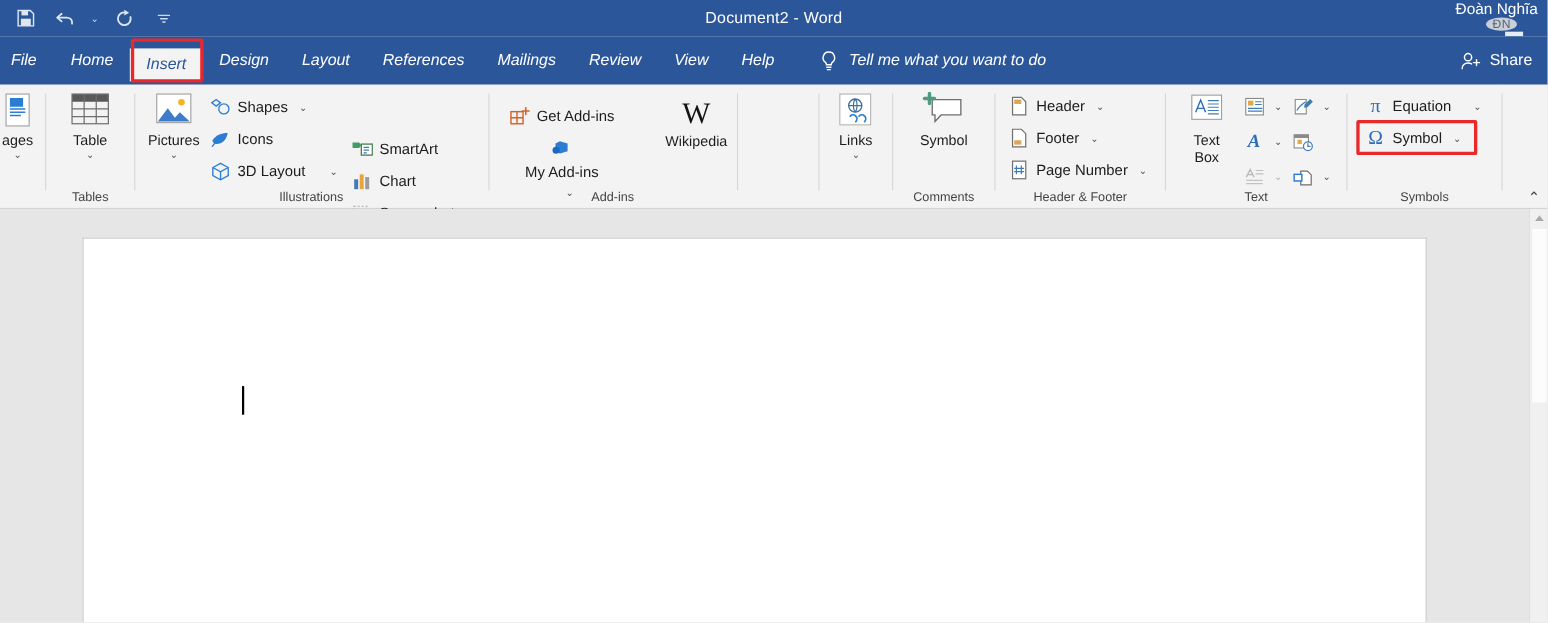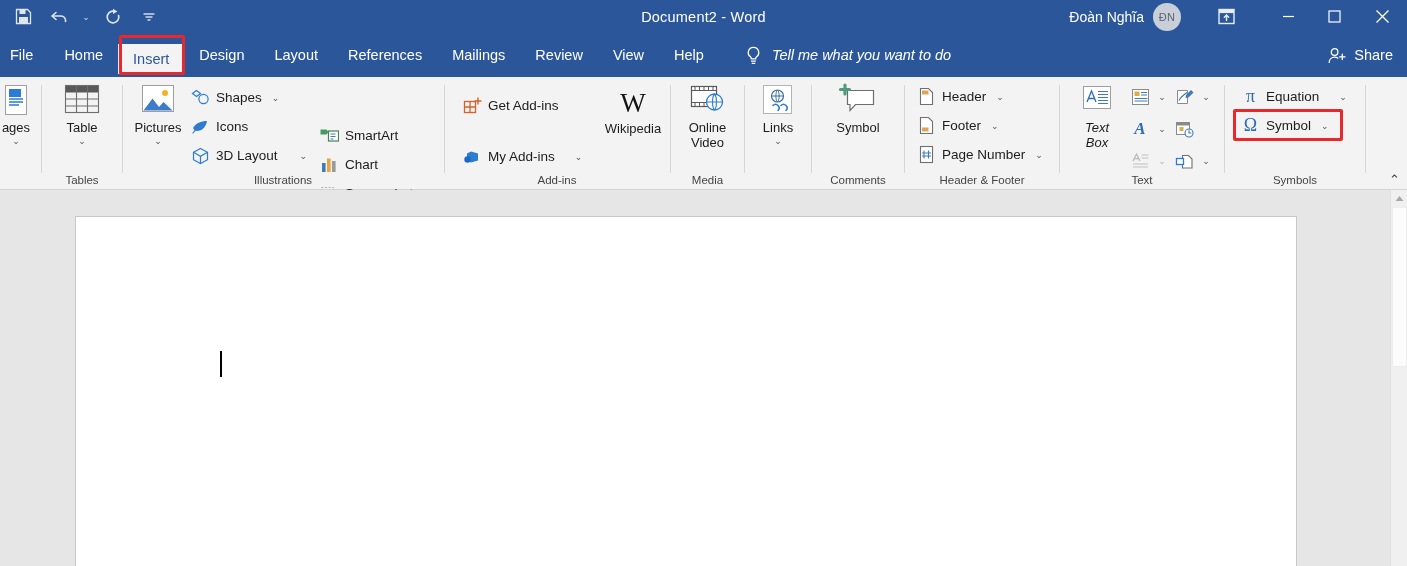--- a/index.html
+++ b/index.html
@@ -25,21 +25,21 @@
   .qat-caret {
     width: 16px; height: 30px; display: flex; align-items: center; justify-content: center;
     color: #cfd9e8; font-size: 9px;
   }
   .title-center {
     position: absolute; left: 0; right: 0; text-align: center;
     color: #ffffff; font-size: 14.5px; letter-spacing: .2px;
     pointer-events: none;
   }
   .title-right {
-    margin-left: auto; display: flex; align-items: center; height: 33px;
+    margin-left: auto; display: flex; align-items: center; height: 33px; flex-direction: column;
   }
   .user-name { color: #ffffff; font-size: 14px; padding-right: 9px; }
   .avatar {
     width: 28px; height: 28px; border-radius: 50%;
     background: #c9cfd8; color: #5a6472;
     display: flex; align-items: center; justify-content: center;
     font-size: 11px; letter-spacing: .3px; text-align: right;
   }
   .ribbon-display {
     width: 46px; height: 33px; display: flex; align-items: center; justify-content: center;
@@ -53,20 +53,21 @@
 
   
   .tabbar {
     position: absolute; top: 33px; left: 0; width: 1407px; height: 44px;
     background: #2b579a; display: flex; align-items: center;
   }
   .tab {
     height: 44px; display: flex; align-items: center;
     padding: 0 15px; color: #ffffff; font-size: 14.5px;
     white-space: nowrap;
+    font-style: italic;
   }
   .tab.first { padding-left: 10px; padding-right: 16px; }
   .tab.active {
     background: #f3f3f3; color: #2b579a;
     height: 30px; margin-top: 7px; border-radius: 0;
   }
   .tab-highlight {
     position: absolute; border: 3px solid #e8282b; border-radius: 2px;
     pointer-events: none;
   }
@@ -371,21 +372,21 @@
         <div class="smallbtn">
           <span class="ico">
             <svg width="19" height="18" viewBox="0 0 19 18" fill="none">
               <rect x="1.5" y="4.5" width="11" height="11" stroke="#d4622a" stroke-width="1.3" fill="none"></rect>
               <path d="M7 4.5v11M1.5 10h11" stroke="#d4622a" stroke-width="1.3"></path>
               <path d="M15 1v6M12 4h6" stroke="#d4622a" stroke-width="1.4" stroke-linecap="round"></path>
             </svg>
           </span>
           <span>Get Add-ins</span>
         </div>
-        <div class="smallbtn" style="margin-top:22px;">
+        <div class="smallbtn" style="margin-top:4px;flex-direction:column;">
           <span class="ico">
             <svg width="19" height="18" viewBox="0 0 19 18" fill="none">
               <path d="M8 3.5l7 2v7l-7 2-4-2v-7z" fill="#2b7cd3"></path>
               <circle cx="4.5" cy="11.5" r="3.2" fill="#1d69bf"></circle>
             </svg>
           </span>
           <span>My Add-ins</span>
           <span class="car-s" style="margin-left:14px;">⌄</span>
         </div>
       </div>
@@ -394,35 +395,20 @@
         <span class="ico" style="height:32px;">
           <span style="font-family:'Liberation Serif', serif; font-size:27px; color:#141414; line-height:30px;">W</span>
         </span>
         <span class="lbl">Wikipedia</span>
       </div>
 
       <div class="grp-label">Add-ins</div>
     </div>
     <div class="grp-sep" style="left:670px;"></div>
 
-    <div class="grp" style="left:671px; width:73px;">
-      <div class="bigbtn" style="width:73px;">
-        <span class="ico">
-          <svg width="40" height="34" viewBox="0 0 40 34" fill="none">
-            <rect x="3.5" y="3.5" width="25" height="20" stroke="#5a5a5a" stroke-width="1.2" fill="#ffffff"></rect>
-            <path d="M3.5 7.5h25M3.5 19.5h25" stroke="#5a5a5a" stroke-width="1"></path>
-            <path d="M7 3.5v4M11.5 3.5v4M16 3.5v4M20.5 3.5v4M25 3.5v4M7 19.5v4M11.5 19.5v4M16 19.5v4M20.5 19.5v4M25 19.5v4" stroke="#5a5a5a" stroke-width="1"></path>
-            <circle cx="26.5" cy="19" r="8" fill="#ffffff" stroke="#2b7cd3" stroke-width="1.3"></circle>
-            <path d="M18.5 19h16M26.5 11c2.6 2.6 2.6 13.4 0 16M26.5 11c-2.6 2.6-2.6 13.4 0 16" stroke="#2b7cd3" stroke-width="1.1" fill="none"></path>
-          </svg>
-        </span>
-        <span class="lbl" style="max-width:56px;">Online Video</span>
-      </div>
-      <div class="grp-label">Media</div>
-    </div>
     <div class="grp-sep" style="left:744px;"></div>
 
     <div class="grp" style="left:745px; width:66px;">
       <div class="bigbtn" style="width:66px;">
         <span class="ico">
           <svg width="38" height="34" viewBox="0 0 38 34" fill="none">
             <rect x="4.5" y="2.5" width="28" height="28" stroke="#b3b3b3" stroke-width="1" fill="#ffffff"></rect>
             <circle cx="18.5" cy="13" r="6" stroke="#3d6f9e" stroke-width="1.2" fill="none"></circle>
             <path d="M12.5 13h12M18.5 7c2.2 2.3 2.2 9.7 0 12M18.5 7c-2.2 2.3-2.2 9.7 0 12" stroke="#3d6f9e" stroke-width="1" fill="none"></path>
             <path d="M14 22.5c1.4-1.4 3.6-1.4 5 0s1.4 3.6 0 5" stroke="#2b7cd3" stroke-width="1.6" fill="none" stroke-linecap="round"></path>
@@ -480,21 +466,21 @@
           </span>
           <span>Page Number</span>
           <span class="car-s">⌄</span>
         </div>
       </div>
       <div class="grp-label">Header &amp; Footer</div>
     </div>
     <div class="grp-sep" style="left:1059px;"></div>
 
     <div class="grp" style="left:1060px; width:164px;">
-      <div class="bigbtn" style="position:absolute; left:9px; top:0; width:56px;font-style:italic;">
+      <div class="bigbtn" style="position:absolute; left:9px; top:0; width:56px;">
         <span class="ico">
           <svg width="34" height="32" viewBox="0 0 34 32" fill="none">
             <rect x="3.5" y="2.5" width="27" height="22" stroke="#9e9e9e" stroke-width="1" fill="#ffffff"></rect>
             <path d="M7 18l4.5-11L16 18M8.5 14.5h6" stroke="#2b6cb8" stroke-width="1.3" fill="none"></path>
             <path d="M18 7.5h10M18 10.5h10M18 13.5h10M18 16.5h10M18 19.5h10" stroke="#3f7cb5" stroke-width="1"></path>
           </svg>
         </span>
         <span class="lbl" style="max-width:46px;">Text Box</span>
 
       </div>

